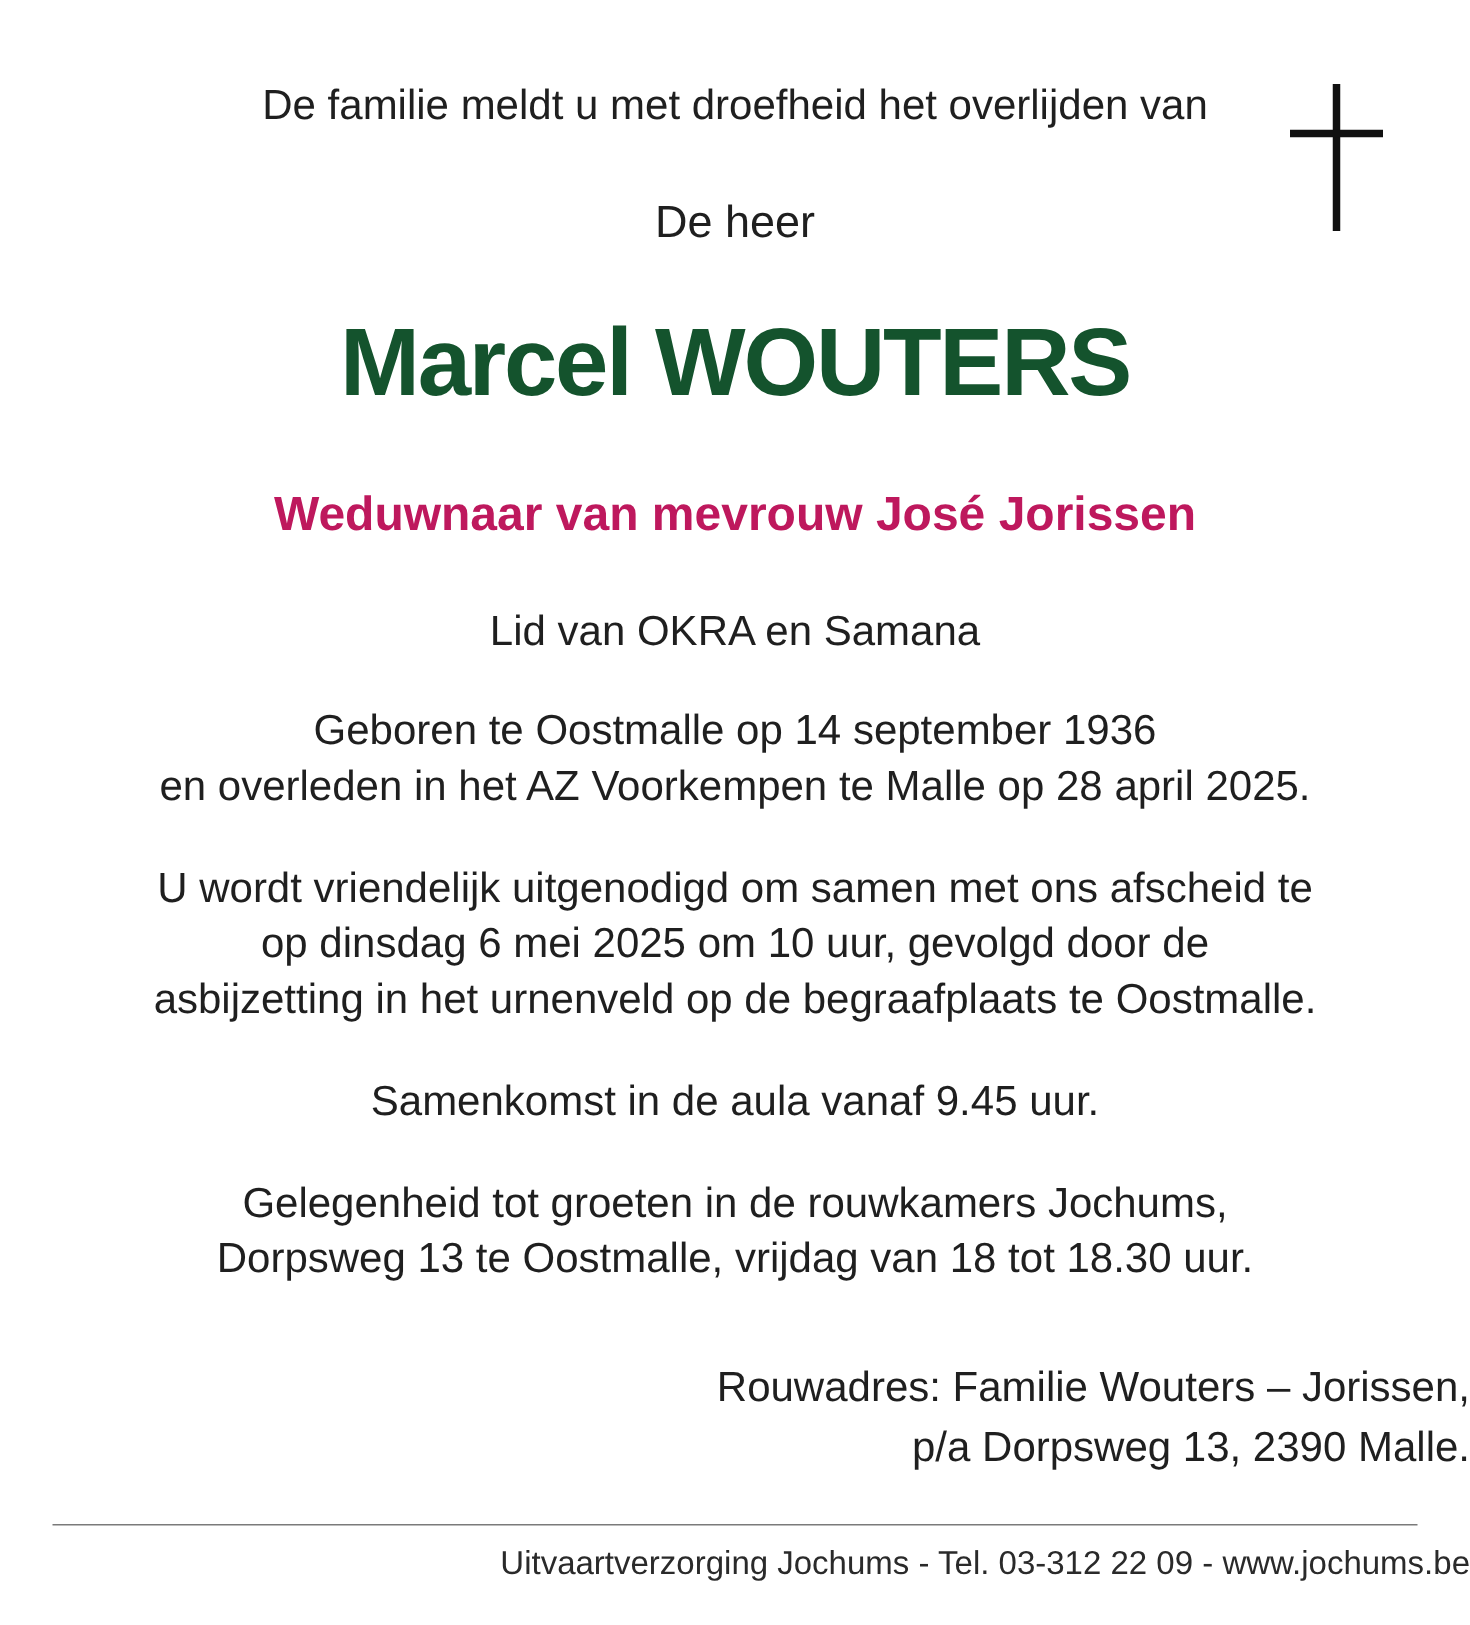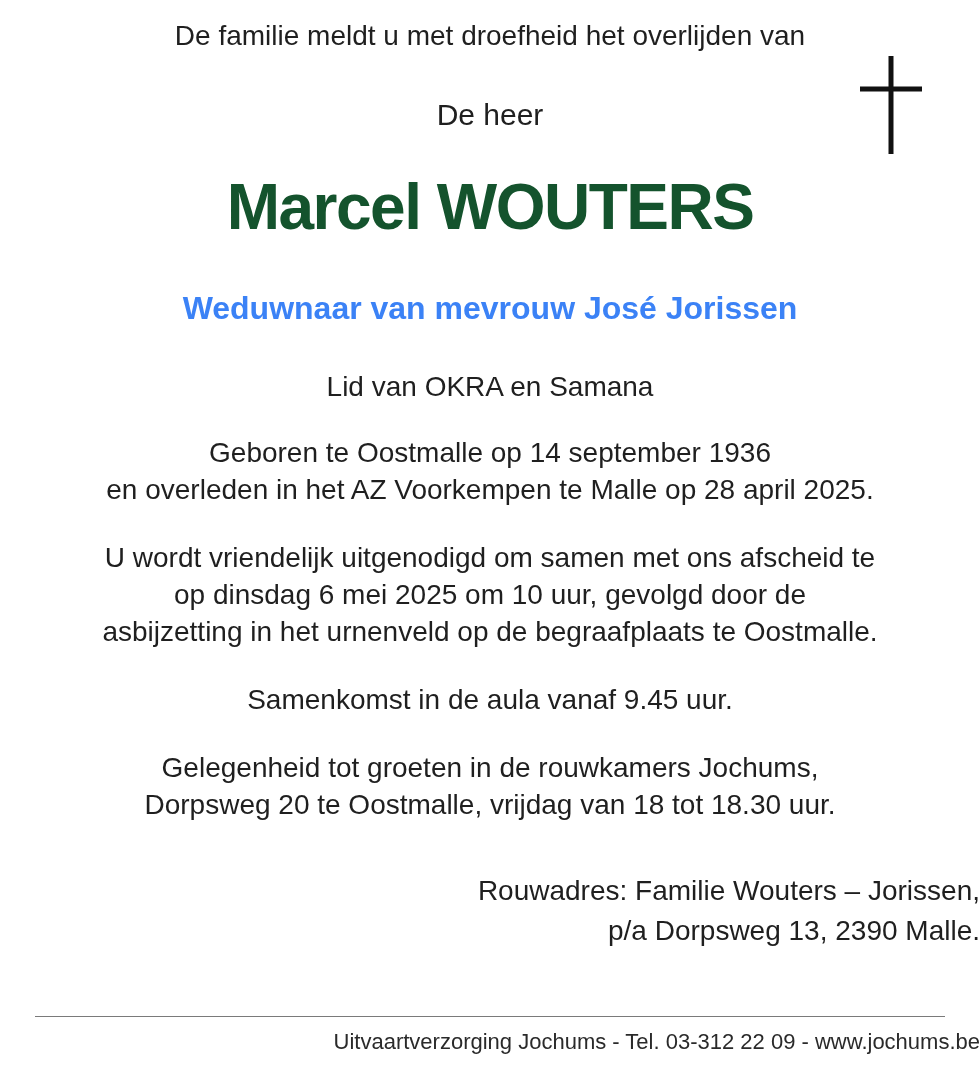--- a/index.html
+++ b/index.html
@@ -11,42 +11,42 @@
     position: relative;
     width: 980px;
     height: 1083px;
     background: #ffffff;
     font-family: "Liberation Sans", sans-serif;
     color: #1f1f1f;
     overflow: hidden;
   }
   .content {
     text-align: center;
-    margin-top: 20px;
+    padding-top: 54px;
   }
   .intro {
     font-size: 28px;
     margin: 0;
   }
   .salutation {
     font-size: 30px;
     margin: 46px 0 0;
   }
   .name {
     font-size: 64px;
     font-weight: bold;
     letter-spacing: -1.5px;
     margin: 38px 0 0;
     color: #14532d;
   }
   .subtitle {
     font-size: 32px;
     font-weight: bold;
     margin: 46px 0 0;
-    color: #3b82f6;
+    color: #be185d;
   }
   .membership {
     font-size: 28px;
     margin: 44px 0 0;
   }
   .para {
     font-size: 28px;
     line-height: 37px;
     margin: 31px 0 0;
   }
@@ -115,21 +115,21 @@
     <p class="para">
       <span class="line">U wordt vriendelijk uitgenodigd om samen met ons afscheid te</span>
       <span class="line">op dinsdag 6 mei 2025 om 10 uur, gevolgd door de</span>
       <span class="line">asbijzetting in het urnenveld op de begraafplaats te Oostmalle.</span>
     </p>
 
     <p class="para">Samenkomst in de aula vanaf 9.45 uur.</p>
 
     <p class="para">
       <span class="line">Gelegenheid tot groeten in de rouwkamers Jochums,</span>
-      <span class="line">Dorpsweg 20 te Oostmalle, vrijdag van 18 tot 18.30 uur.</span>
+      <span class="line">Dorpsweg 13 te Oostmalle, vrijdag van 18 tot 18.30 uur.</span>
     </p>
 
     <p class="address">
       <span class="line">Rouwadres: Familie Wouters – Jorissen,</span>
       <span class="line">p/a Dorpsweg 13, 2390 Malle.</span>
     </p>
 
   </div>
 
   <div class="footer-rule"></div>

